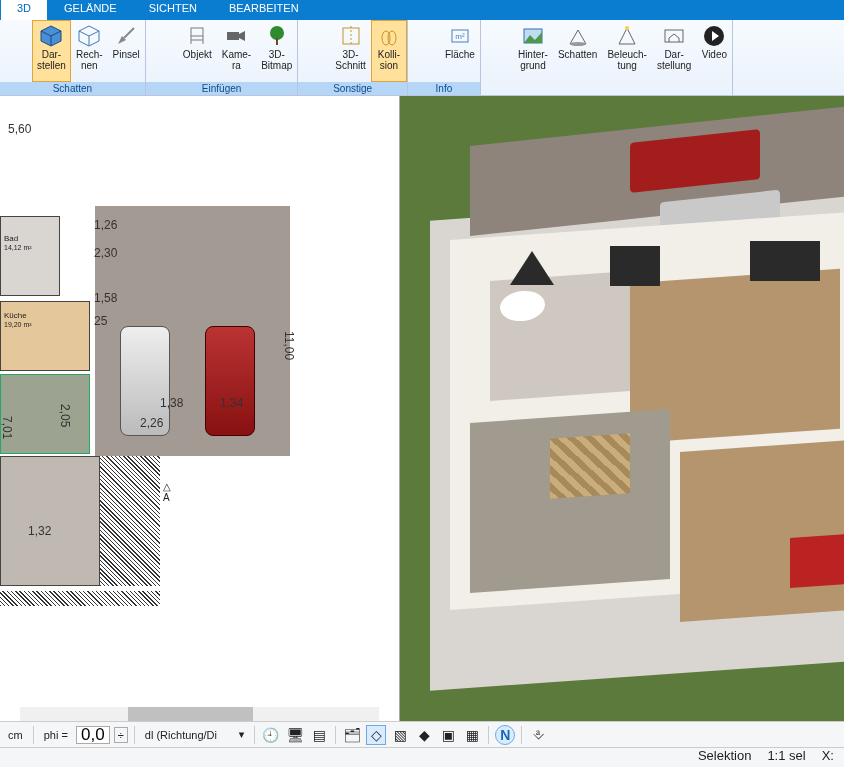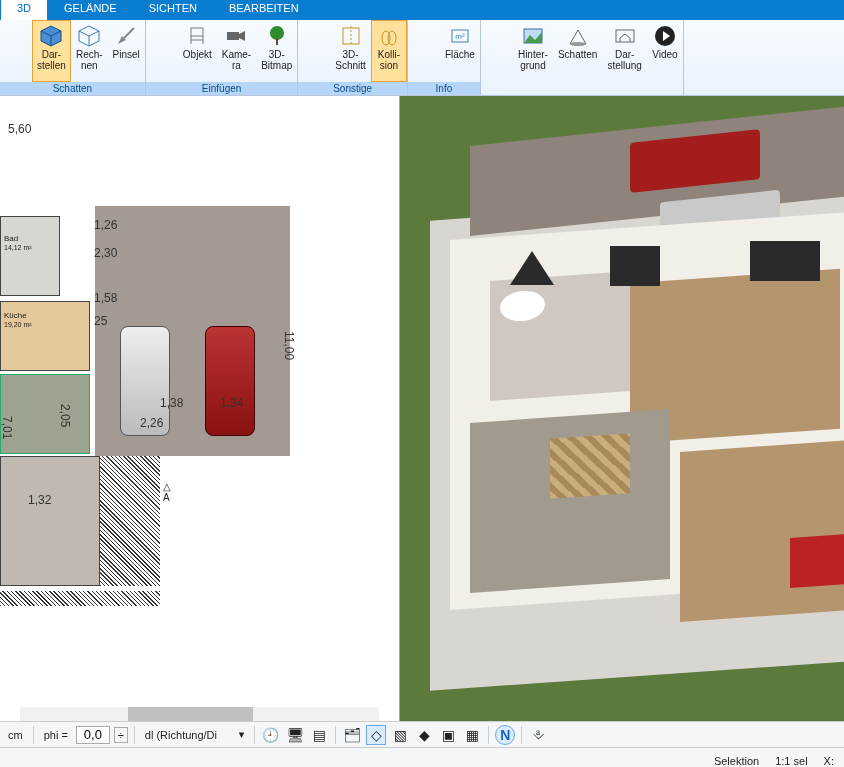--- a/index.html
+++ b/index.html
@@ -24,24 +24,24 @@
   .room { position: absolute; border: 1px solid #444; }
   .roomlabel { position: absolute; font-size: 8px; line-height: 9px; }
   .driveway { position:absolute; background:#a49a94; }
   .car { position:absolute; border-radius: 8px; }
   .sectionmark { position:absolute; font-size:10px; }
   .scrollh { position:absolute; bottom:0; left:20px; right:20px; height:14px; background:#f0f0f0; }
   .scrollthumb { position:absolute; height:100%; background:#c0c0c0; }
   .toolbar-bottom { height: 26px; display:flex; align-items:center; background:#f5f6f8; border-top:1px solid #ccc; padding:0 4px; gap:4px; }
   .tb-item { padding:1px 4px; font-size:11px; display:flex; align-items:center; gap:2px;}
   .tb-sep { width:1px; height:18px; background:#ccc; margin:0 2px; }
-  .tb-input { width:34px; height:18px; font-size:13px; text-align:center; border:1px solid #aaa;}
+  .tb-input { width:34px; height:18px; font-size:17px; text-align:center; border:1px solid #aaa;}
   .tb-iconbtn { width:20px; height:20px; display:flex; align-items:center; justify-content:center; cursor:pointer; border:1px solid transparent; font-size:14px;}
   .tb-iconbtn.active { background:#d9ecff; border-color:#6fa9df;}
-  .statusbar { height: 20px; background:#f5f6f8; border-top:1px solid #ccc; display:flex; align-items:flex-end; justify-content:flex-end; padding:0 10px; gap:16px; font-size:11px; color:#222;}
+  .statusbar { height: 20px; background:#f5f6f8; border-top:1px solid #ccc; display:flex; align-items:flex-start; justify-content:flex-end; padding:0 10px; gap:16px; font-size:13px; color:#222;}
   
   .grass { position:absolute; inset:0; background:#5b7a3c; }
   .slab { position:absolute; background:#d9d6d2; }
   .wall { position:absolute; background:#f3f2ee; }
   .roof { position:absolute; background:#9e938a; }
   .redcar { position:absolute; background:#a31d1d; border-radius:4px; }
   .greycar { position:absolute; background:#c9c9c9; border-radius:4px; }
   svg.icon { width:24px; height:24px; }
 </style>
 </head>
@@ -189,20 +189,30 @@
           <svg class="icon" viewBox="0 0 24 24">
               <polygon points="4,20 12,6 20,20" fill="none" stroke="#666"></polygon>
               <ellipse cx="12" cy="20" rx="8" ry="2" fill="#999"></ellipse>
             </svg>
         </div>
         <div class="rlabel">Schatten</div>
       </div>
       <div class="rbtn">
         <div class="ricon">
           <svg class="icon" viewBox="0 0 24 24">
+              <polygon points="4,20 12,4 20,20" fill="none" stroke="#666"></polygon>
+              <circle cx="12" cy="4" r="2" fill="#f4d040"></circle>
+            </svg>
+        </div>
+        <div class="rlabel">Beleuch-
+tung</div>
+      </div>
+      <div class="rbtn">
+        <div class="ricon">
+          <svg class="icon" viewBox="0 0 24 24">
               <rect x="3" y="6" width="18" height="12" fill="none" stroke="#666"></rect>
               <polyline points="7,18 7,14 12,10 17,14 17,18" fill="none" stroke="#666"></polyline>
             </svg>
         </div>
         <div class="rlabel">Dar-
 stellung</div>
       </div>
       <div class="rbtn">
         <div class="ricon">
           <svg class="icon" viewBox="0 0 24 24">
@@ -251,21 +261,21 @@
       <div class="dim" style="left:94px; top:102px;">1,26</div>
       <div class="dim" style="left:94px; top:130px;">2,30</div>
       <div class="dim" style="left:94px; top:175px;">1,58</div>
       <div class="dim" style="left:94px; top:198px;">25</div>
       <div class="dim" style="left:282px; top:215px; writing-mode:vertical-rl;">11,00</div>
       <div class="dim" style="left:140px; top:300px;">2,26</div>
       <div class="dim" style="left:160px; top:280px;">1,38</div>
       <div class="dim" style="left:220px; top:280px;">1,34</div>
       <div class="dim" style="left:58px; top:288px; writing-mode:vertical-rl;">2,05</div>
       <div class="dim" style="left:0px; top:300px; writing-mode:vertical-rl;">7,01</div>
-      <div class="dim" style="left:28px; top:377px;">1,32</div>
+      <div class="dim" style="left:28px; top:408px;">1,32</div>
     </div>
     <div class="scrollh">
       <div class="scrollthumb" style="left:30%; width:35%;"></div>
     </div>
   </div>
 
   <div class="pane3d">
     <div class="grass"></div>
     <div class="slab" style="left:30px; top:110px; width:420px; height:470px; transform:skewY(-4deg);"></div>
     <div class="roof" style="left:70px; top:30px; width:380px; height:90px; transform:skewY(-6deg); background:#8e847b;"></div>

